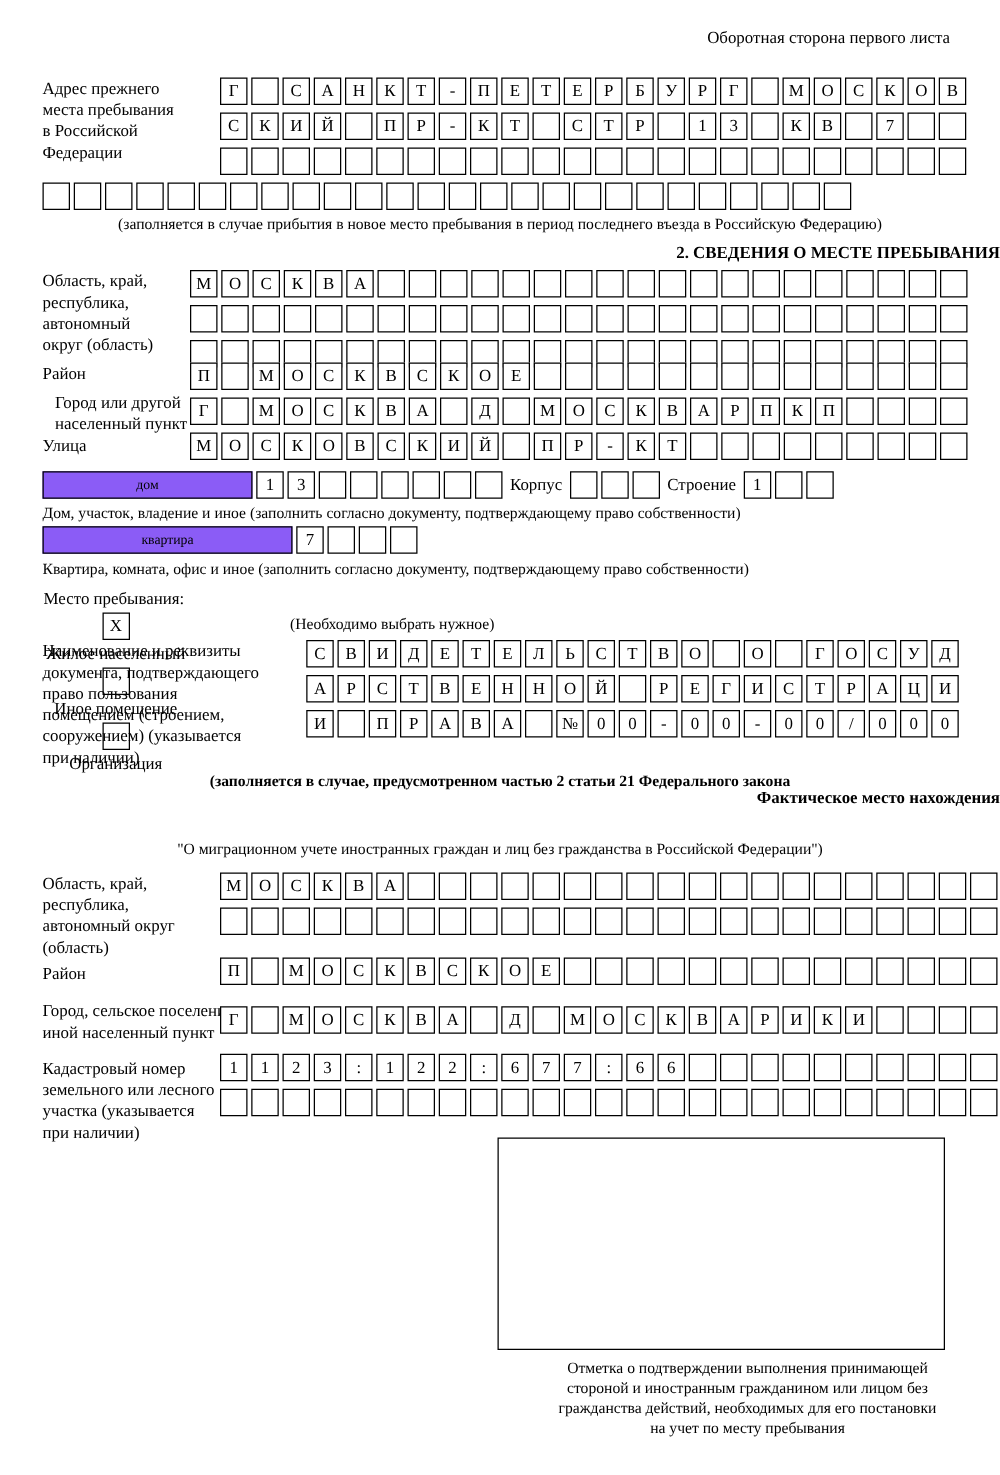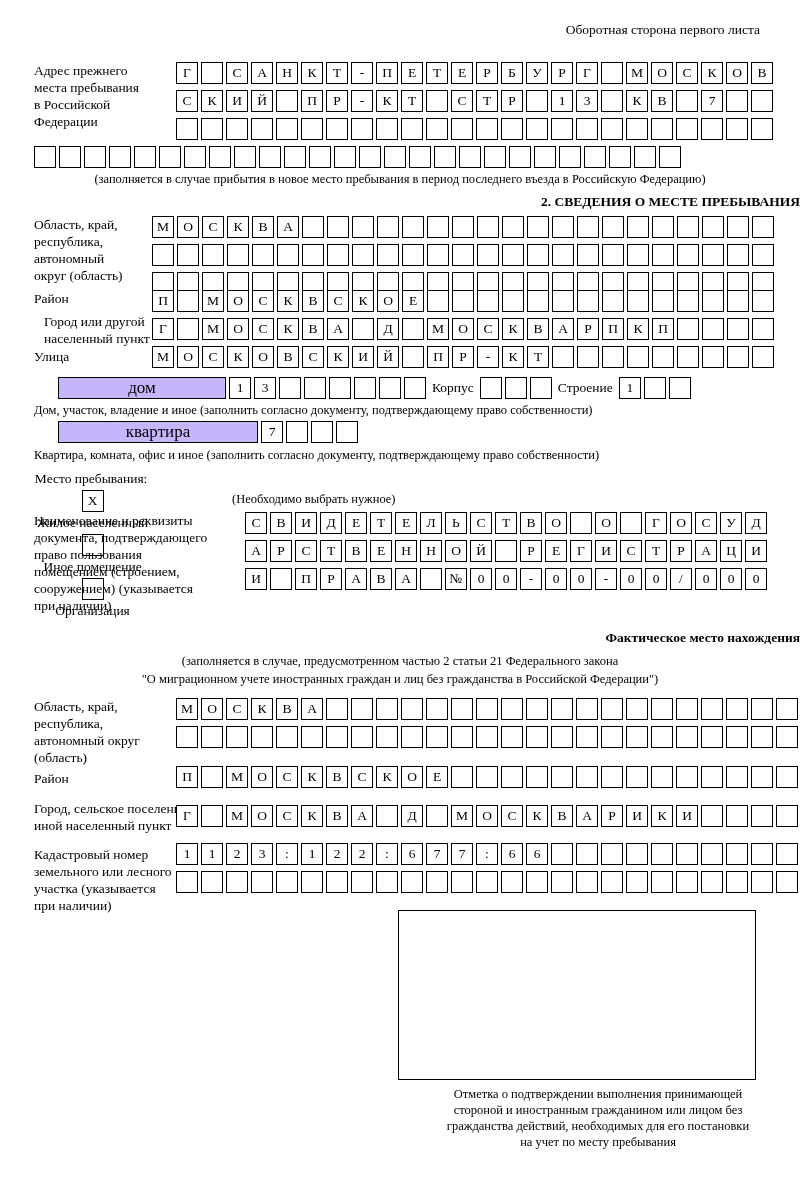--- a/index.html
+++ b/index.html
@@ -61,25 +61,24 @@
     text-align: center;
     line-height: 20px;
     font-family: "Liberation Serif", serif;
     background: #fff;
   }
   .wide-field {
     border: 1px solid #000;
     height: 22px;
     box-sizing: border-box;
     text-align: center;
-    font-size: 17px;
+    font-size: 11px;
     line-height: 20px;
     margin-right: 3px;
-    background: #c4b5fd;
-    margin-left: 24px;
+    background: #8b5cf6;
   }
   .inline-text {
     font-size: 13.5px;
     line-height: 22px;
     margin: 0 6px 0 3px;
     white-space: nowrap;
   }
   .note-small {
     position: absolute;
     font-size: 12.5px;
@@ -514,21 +513,21 @@
       <div class="cell">-</div>
       <div class="cell">0</div>
       <div class="cell">0</div>
       <div class="cell">/</div>
       <div class="cell">0</div>
       <div class="cell">0</div>
       <div class="cell">0</div>
     </div>
 
   <div class="section-title" style="top:630px;">Фактическое место нахождения</div>
-  <div class="center-note" style="top:654px;">(заполняется в случае, предусмотренном частью 2 статьи 21 Федерального закона</div>
+  <div class="center-note" style="top:618px;font-weight:bold;">(заполняется в случае, предусмотренном частью 2 статьи 21 Федерального закона</div>
   <div class="center-note" style="top:672px;">"О миграционном учете иностранных граждан и лиц без гражданства в Российской Федерации")</div>
 
   <div class="label" style="top:698px; left:34px; width:150px;">Область, край,
 республика,
 автономный округ
 (область)</div>
   <div class="boxrow" id="al-region-0" style="top:698px; left:176px;">
       <div class="cell">М</div>
       <div class="cell">О</div>
       <div class="cell">С</div>

